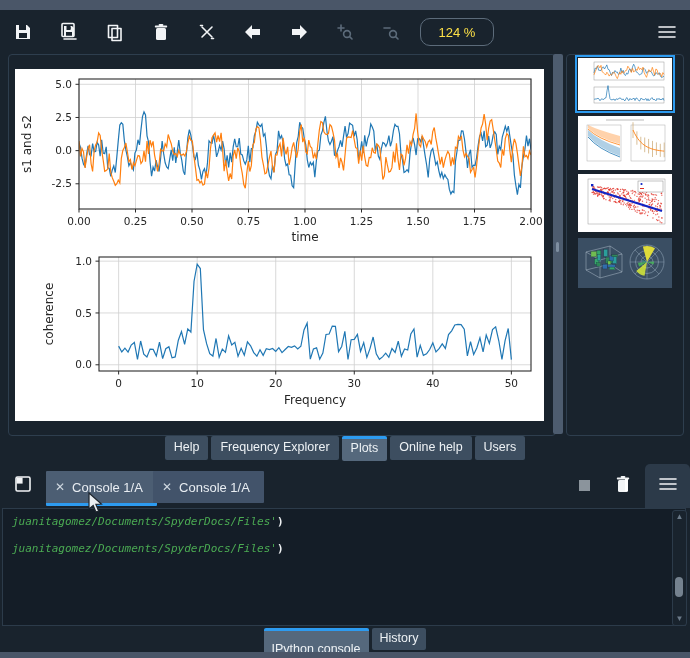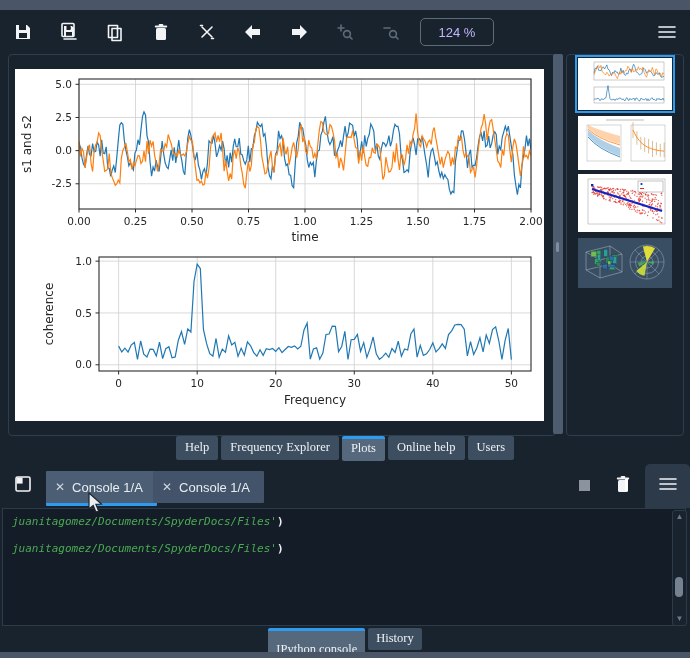--- a/index.html
+++ b/index.html
@@ -11,41 +11,41 @@
   .top-strip{position:absolute;left:0;top:0;width:690px;height:10px;background:#4a5668;}
   .bottom-strip{position:absolute;left:0;top:652px;width:690px;height:6px;background:#4a5668;}
 
   
   .toolbar{position:absolute;left:0;top:10px;width:690px;height:44px;display:flex;align-items:center;background:#19232d;}
   .tb-btn{width:46px;height:34px;display:flex;align-items:center;justify-content:center;cursor:default;}
   .tb-btn svg{display:block;}
   .ic{stroke:#f2f4f6;fill:none;stroke-width:1.6;stroke-linecap:round;stroke-linejoin:round;}
   .icf{fill:#f2f4f6;stroke:none;}
   .muted .ic{stroke:#5c6b7a;}
-  .zoom-box{margin-left:6px;width:72px;height:26px;border:1px solid #5c6b7a;border-radius:5px;
-    color:#c4b5fd;font-size:13px;display:flex;align-items:center;justify-content:center;}
+  .zoom-box{margin-left:6px;width:72px;height:26px;border:1px solid #5c6b7a;border-radius:10px;
+    color:#fde047;font-size:13px;display:flex;align-items:center;justify-content:center;}
   .tb-spacer{flex:1;}
 
   
   .plots-pane{position:absolute;left:8px;top:54px;width:546px;height:380px;
     border:1px solid #2e3e4e;border-radius:4px;background:#19232d;}
   .figure-wrap{position:absolute;left:6px;top:14px;width:529px;height:352px;background:#ffffff;}
   .splitter{position:absolute;left:553px;top:54px;width:10px;height:380px;background:#4d5c6f;border-radius:2px;}
   .splitter .grip{position:absolute;left:3px;top:188px;width:3px;height:10px;background:#7e8ea0;border-radius:2px;}
 
   
   .thumbs-pane{position:absolute;left:566px;top:54px;width:116px;height:380px;
     border:1px solid #2e3e4e;border-radius:4px;background:#19232d;}
   .thumb{position:absolute;left:11px;width:94px;background:#fff;box-sizing:border-box;cursor:pointer;}
   .thumb.selected{outline:2px solid #2d9bf0;outline-offset:1px;}
   .thumb svg{display:block;}
 
   
   .pane-tabs{position:absolute;left:0;top:436px;width:690px;height:28px;display:flex;justify-content:center;align-items:flex-start;gap:3px;}
-  .chip{background:#3d4e60;color:#eef2f5;font-size:12.5px;padding:5px 9px 6px 9px;border-radius:2px;cursor:pointer;line-height:1;font-family:Liberation Serif, serif;}
+  .chip{background:#3d4e60;color:#eef2f5;font-size:12.5px;padding:5px 9px 6px 9px;border-radius:2px;cursor:pointer;line-height:1;}
   .chip.selected{background:#55687c;border-top:3px solid #2d9bf0;padding-top:3px;}
 
   
   .console-pane{position:absolute;left:0;top:464px;width:690px;height:188px;background:#19232d;}
   .console-tabbar{position:absolute;left:0;top:0;width:100%;height:44px;}
   .new-console-btn{position:absolute;left:12px;top:11px;width:22px;height:22px;display:flex;align-items:center;justify-content:center;cursor:pointer;}
   .ctab{position:absolute;top:7px;height:24px;display:flex;align-items:center;gap:7px;
     background:#42536a;color:#e8edf2;font-size:13px;padding:4px 14px 4px 9px;cursor:pointer;border-radius:1px;}
   .ctab .close-x{font-size:12px;color:#cfd8e0;}
   .ctab.selected{background:#4c5e73;border-bottom:3px solid #2d9bf0;}

